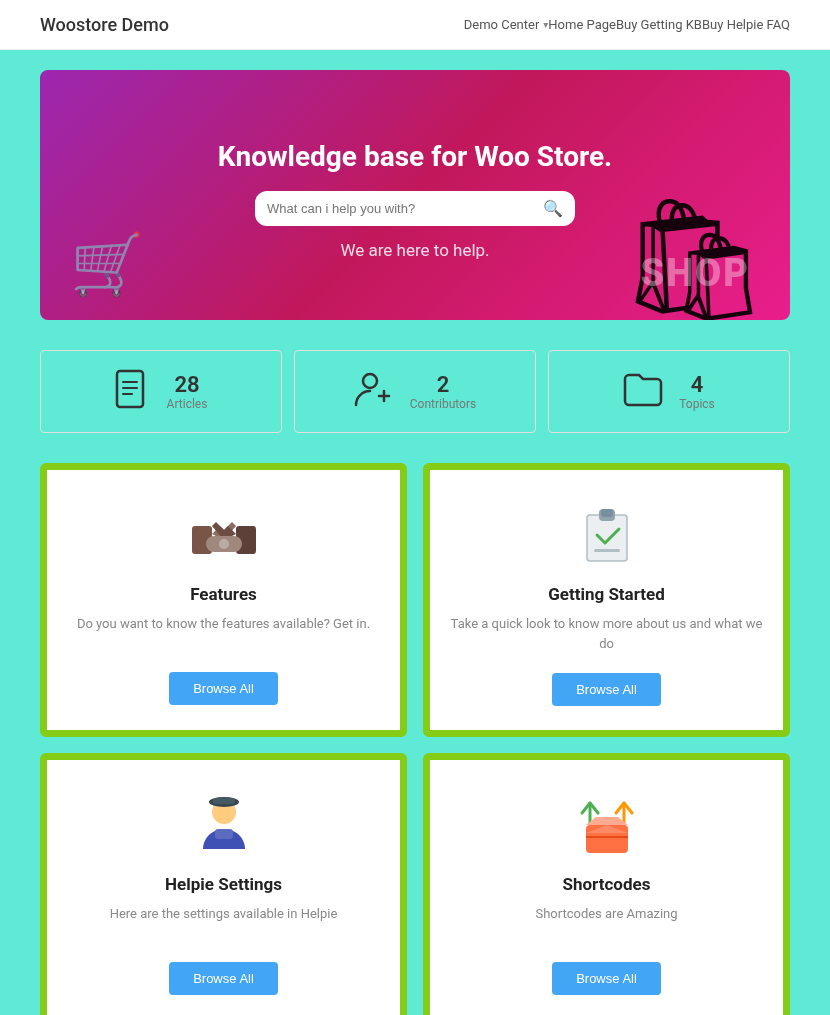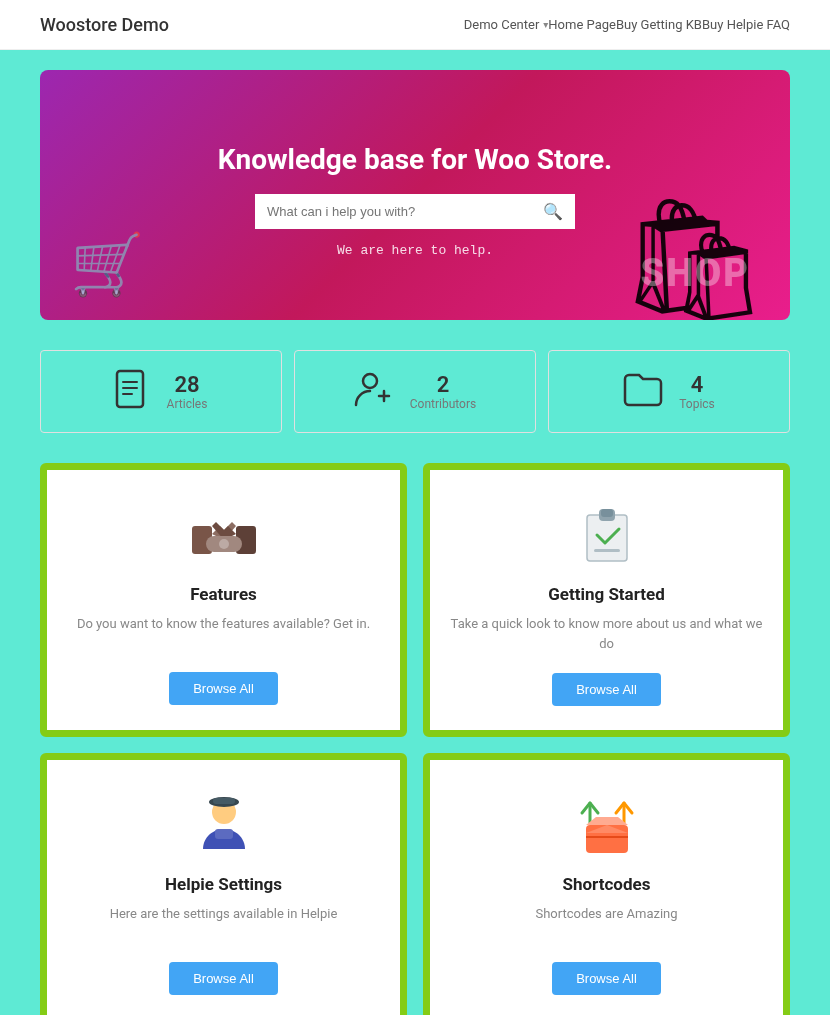--- a/index.html
+++ b/index.html
@@ -85,21 +85,21 @@
       font-weight: 700;
       color: #fff;
       margin-bottom: 18px;
       position: relative;
       z-index: 1;
     }
     .hero-search {
       display: flex;
       align-items: center;
       background: #fff;
-      border-radius: 0;
+      border-radius: 12px;
       padding: 0 12px;
       width: 320px;
       position: relative;
       z-index: 1;
       gap: 14px;
     }
     .hero-search input {
       border: none;
       outline: none;
       font-size: 13px;
@@ -107,25 +107,24 @@
       width: 100%;
       padding: 10px 0;
       background: transparent;
     }
     .hero-search .search-icon {
       color: #aaa;
       font-size: 16px;
     }
     .hero-subtitle {
       color: rgba(255,255,255,0.85);
-      font-size: 13px;
+      font-size: 17px;
       margin-top: 14px;
       position: relative;
       z-index: 1;
-      font-family: Liberation Mono, monospace;
     }
     .shop-text {
       position: absolute;
       right: 40px;
       bottom: 25px;
       font-size: 38px;
       font-weight: 900;
       color: rgba(255,255,255,0.35);
       letter-spacing: 2px;
       z-index: 1;

